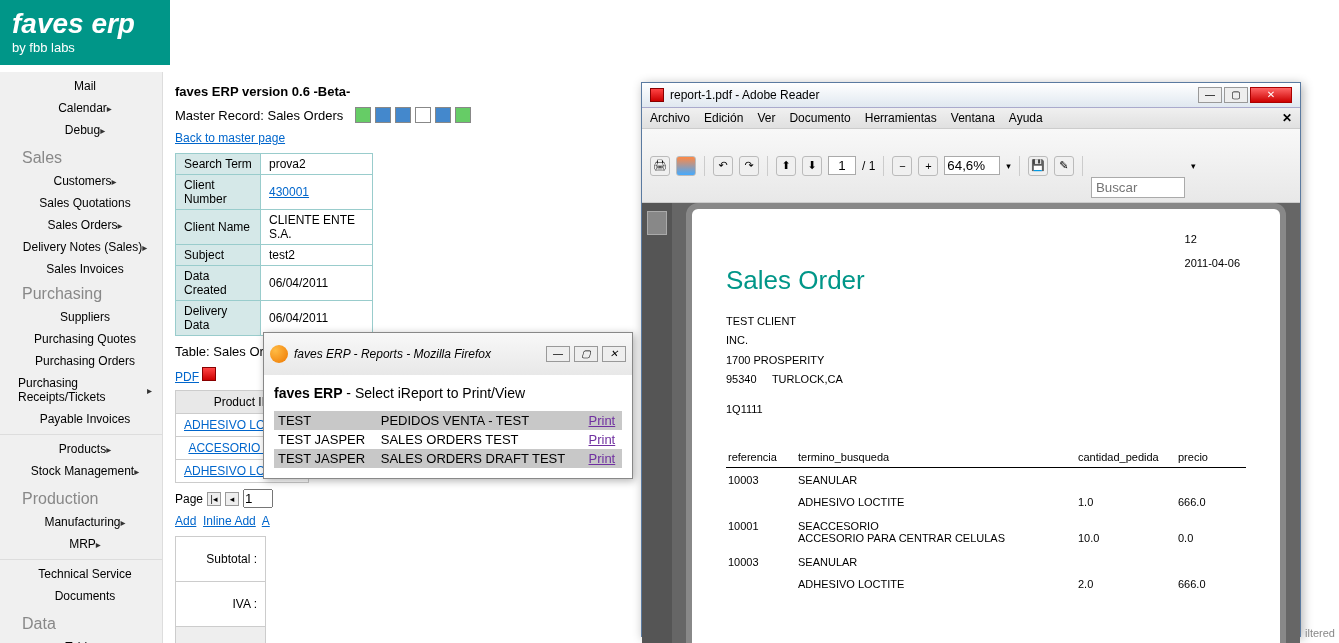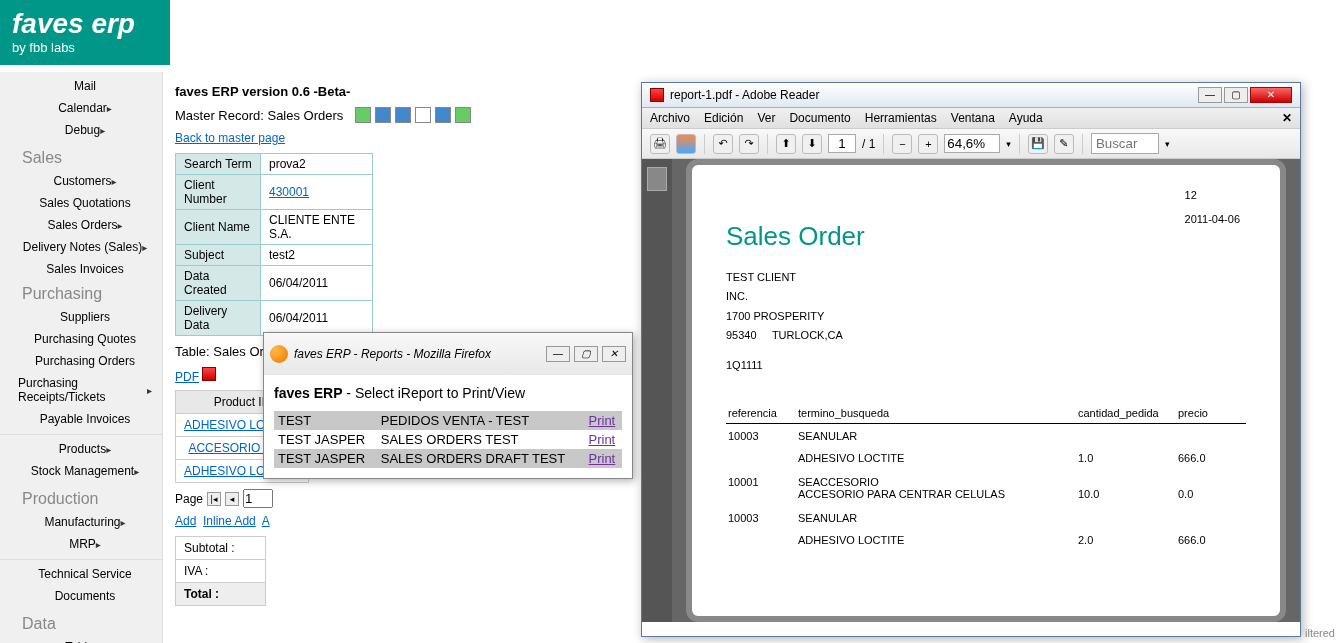--- a/index.html
+++ b/index.html
@@ -22,21 +22,21 @@
 .record-table td { border: 1px solid #9cc; padding: 3px 8px; font-size: 12px; }
 .record-table td:first-child { background: #d5e8e8; width: 85px; }
 .record-table td:last-child { width: 112px; }
 .detail-table { border-collapse: collapse; margin-top: 6px; }
 .detail-table th, .detail-table td { border: 1px solid #ccc; padding: 4px 8px; text-align: center; font-size: 12px; }
 .detail-table th { background: #e8e8e8; font-weight: normal; }
 .pager { margin: 6px 0; display:flex; align-items:center; gap:4px; }
 .pager-btn { width:14px; height:14px; border:1px solid #999; background:#eee; display:inline-block; text-align:center; line-height:12px; font-size:9px;}
 .pager input { width: 30px; }
 .summary-table { border-collapse: collapse; margin-top: 8px; }
-.summary-table td { border: 1px solid #ccc; padding: 4px 8px; width: 90px; font-size:12px; }
+.summary-table td { border: 1px solid #ccc; padding: 15px 8px; width: 90px; font-size:12px;text-align:right; }
 .summary-table tr:last-child td { font-weight: bold; background:#eee; }
 
 
 .ff-window { position: absolute; left: 263px; top: 332px; width: 370px; background: #fff; border: 1px solid #888; box-shadow: 2px 2px 8px rgba(0,0,0,0.3); }
 .ff-title { background: linear-gradient(#f8f8f8,#e8e8e8); padding: 12px 6px; display: flex; align-items: center; gap: 6px; font-size: 12px; font-style: italic; }
 .ff-title .winbtns { margin-left: auto; display:flex; gap:4px; }
 .winbtn { width: 24px; height: 16px; border: 1px solid #999; background: #eee; font-size: 10px; text-align:center; line-height:14px; cursor:pointer; }
 .ff-url { padding: 4px 6px; display:flex; gap:4px; align-items:center; border-bottom:1px solid #ddd; background:#f4f4f4;}
 .ff-url input { flex:1; border:1px solid #ccc; padding:2px 4px; font-size:11px; background:#fff; }
 .ff-body { padding: 10px; }
@@ -56,21 +56,21 @@
 .ar-title .winbtns { margin-left:auto; display:flex; gap:2px; }
 .ar-title .winbtn.close { background: linear-gradient(#f66,#c00); color:#fff; border-color:#a00; width:42px; }
 .ar-menu { background: linear-gradient(#f0f0f0,#e0e0e0); padding: 3px 8px; display:flex; gap:14px; font-size: 12px; border-bottom:1px solid #ccc; }
 .ar-menu span { cursor:pointer; }
 .ar-menu .x { margin-left:auto; font-weight:bold; }
 .ar-toolbar { background: linear-gradient(#f8f8f8,#e8e8e8); padding: 4px 8px; display:flex; align-items:center; gap:6px; border-bottom:1px solid #ccc; font-size:12px; }
 .tb-icon { width:20px; height:20px; border:1px solid #bbb; background:#f0f0f0; border-radius:3px; display:inline-flex; align-items:center; justify-content:center; font-size:11px; }
 .tb-sep { width:1px; height:20px; background:#ccc; margin:0 2px; }
 .ar-toolbar input.pg { width:28px; text-align:center; border:1px solid #aaa; padding:1px; }
 .ar-toolbar .zoom { width:56px; border:1px solid #aaa; padding:1px 2px; }
-.ar-toolbar input.search { width:68px; border:1px solid #aaa; padding:2px 4px; }
+.ar-toolbar input.search { width:94px; border:1px solid #aaa; padding:2px 4px;margin-top:44px; }
 .ar-body { display:flex; height: calc(100% - 90px); }
 .ar-side { width:30px; background:#555; display:flex; flex-direction:column; align-items:center; padding-top:8px; }
 .ar-side-icon { width:20px; height:24px; background:#888; border:1px solid #aaa; margin-bottom:4px; }
 .ar-page-area { flex:1; background:#666; padding: 0 14px; overflow:auto; }
 .ar-page { background:#fff; border: 6px solid #888; border-radius: 12px; padding: 24px 34px; min-height: 100%; position:relative; }
 .doc-meta { position:absolute; right:40px; top:24px; text-align:left; font-size:11px; }
 .doc-title { color:#009688; font-size: 26px; margin: 32px 0 18px; }
 .doc-addr { font-size:11px; line-height:1.4; margin-bottom:4px; }
 .doc-line-table { width:100%; border-collapse:collapse; margin-top:30px; font-size:11px; }
 .doc-line-table th { text-align:left; padding:4px 2px; border-bottom:1px solid #000; font-weight:normal; }

